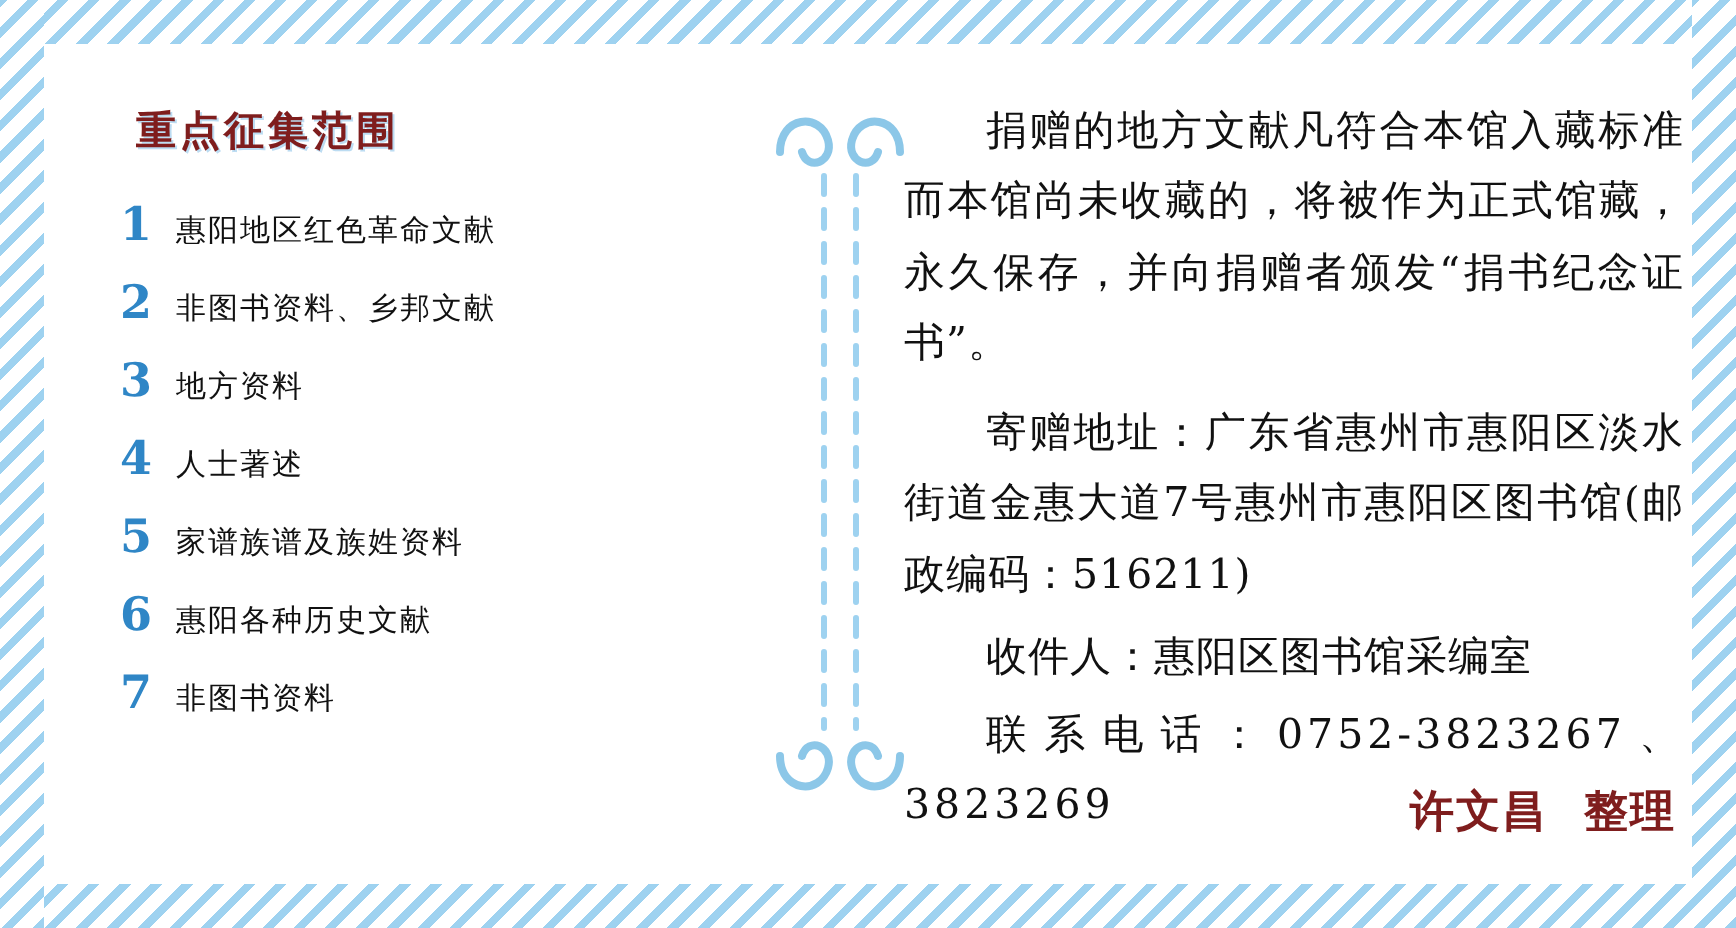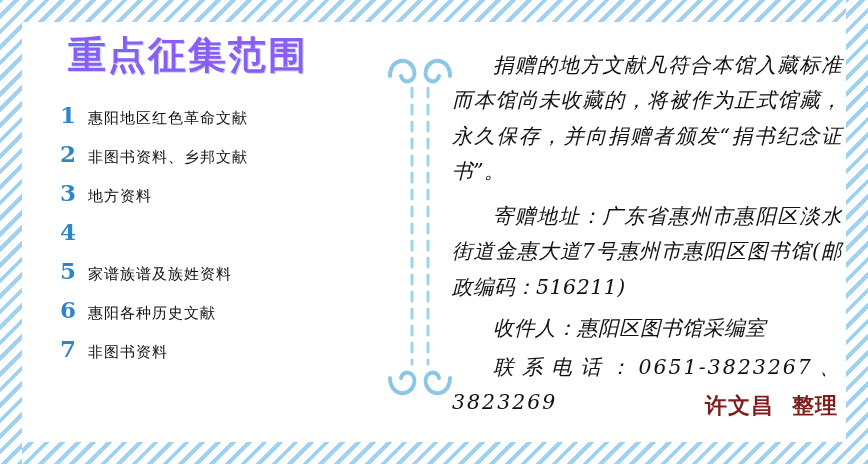--- a/index.html
+++ b/index.html
@@ -58,26 +58,26 @@
   
   .left-col {
     position: absolute;
     left: 8px;
     top: 0px;
     width: 330px;
     height: 420px;
   }
 
   .heading {
-    margin: 8px 0 0 38px;
+    margin: 30px 0 0 38px;
     font-family: "DejaVu Sans", "Liberation Sans", sans-serif;
     font-weight: bold;
-    font-size: 38px;
+    font-size: 20px;
     letter-spacing: 2px;
-    color: #8b5cf6;
+    color: #7f1d1d;
     text-shadow: 1px 1px 0 #bcdcf2;
   }
 
   .list {
     margin: 20px 0 0 30px;
     padding: 0;
     list-style: none;
   }
   .list li {
     display: flex;
@@ -123,21 +123,20 @@
     font-size: 20.5px;
     color: #111111;
     line-height: 1.72;
     letter-spacing: 0.5px;
     text-align: justify;
     text-justify: inter-ideograph;
     margin: 0 0 4px 0;
   }
   .para.indent {
     text-indent: 2em;
-    font-style: italic;
   }
   .p1 { margin-top: 26px; }
   .p2 { margin-top: 10px; }
   .p3 { margin-top: 6px; }
   .p4 { margin-top: 4px; letter-spacing: 2px; }
 
   .signature {
     font-family: "DejaVu Sans", "Liberation Sans", sans-serif;
     font-weight: bold;
     font-size: 22px;
@@ -172,20 +171,21 @@
         <li>
           <span class="num">2</span>
           <span class="item-text">非图书资料、乡邦文献</span>
         </li>
         <li>
           <span class="num">3</span>
           <span class="item-text">地方资料</span>
         </li>
         <li>
           <span class="num">4</span>
+          <span class="item-text">人士著述</span>
         </li>
         <li>
           <span class="num">5</span>
           <span class="item-text">家谱族谱及族姓资料</span>
         </li>
         <li>
           <span class="num">6</span>
           <span class="item-text">惠阳各种历史文献</span>
         </li>
         <li>
@@ -206,20 +206,20 @@
 
         <path d="M16 332 C16 350, 36 352, 40 338 C43 327, 30 322, 27 332" fill="none" stroke="#8cc7e8" stroke-width="4" stroke-linecap="round"></path>
         <path d="M76 332 C76 350, 56 352, 52 338 C49 327, 62 322, 65 332" fill="none" stroke="#8cc7e8" stroke-width="4" stroke-linecap="round"></path>
       </svg>
     </div>
 
     <div class="right-col">
       <p class="para indent p1">捐赠的地方文献凡符合本馆入藏标准而本馆尚未收藏的，将被作为正式馆藏，永久保存，并向捐赠者颁发“捐书纪念证书”。</p>
       <p class="para indent p2">寄赠地址：广东省惠州市惠阳区淡水街道金惠大道7号惠州市惠阳区图书馆(邮政编码：516211)</p>
       <p class="para indent p3">收件人：惠阳区图书馆采编室</p>
-      <p class="para indent p4">联系电话：0651-3823267、3823269</p>
+      <p class="para indent p4">联系电话：0752-3823267、3823269</p>
       <div class="signature">
         <span>许文昌</span><span class="sig-gap"></span><span>整理</span>
       </div>
     </div>
 
   </div>
 </div>
 
 </body></html>

